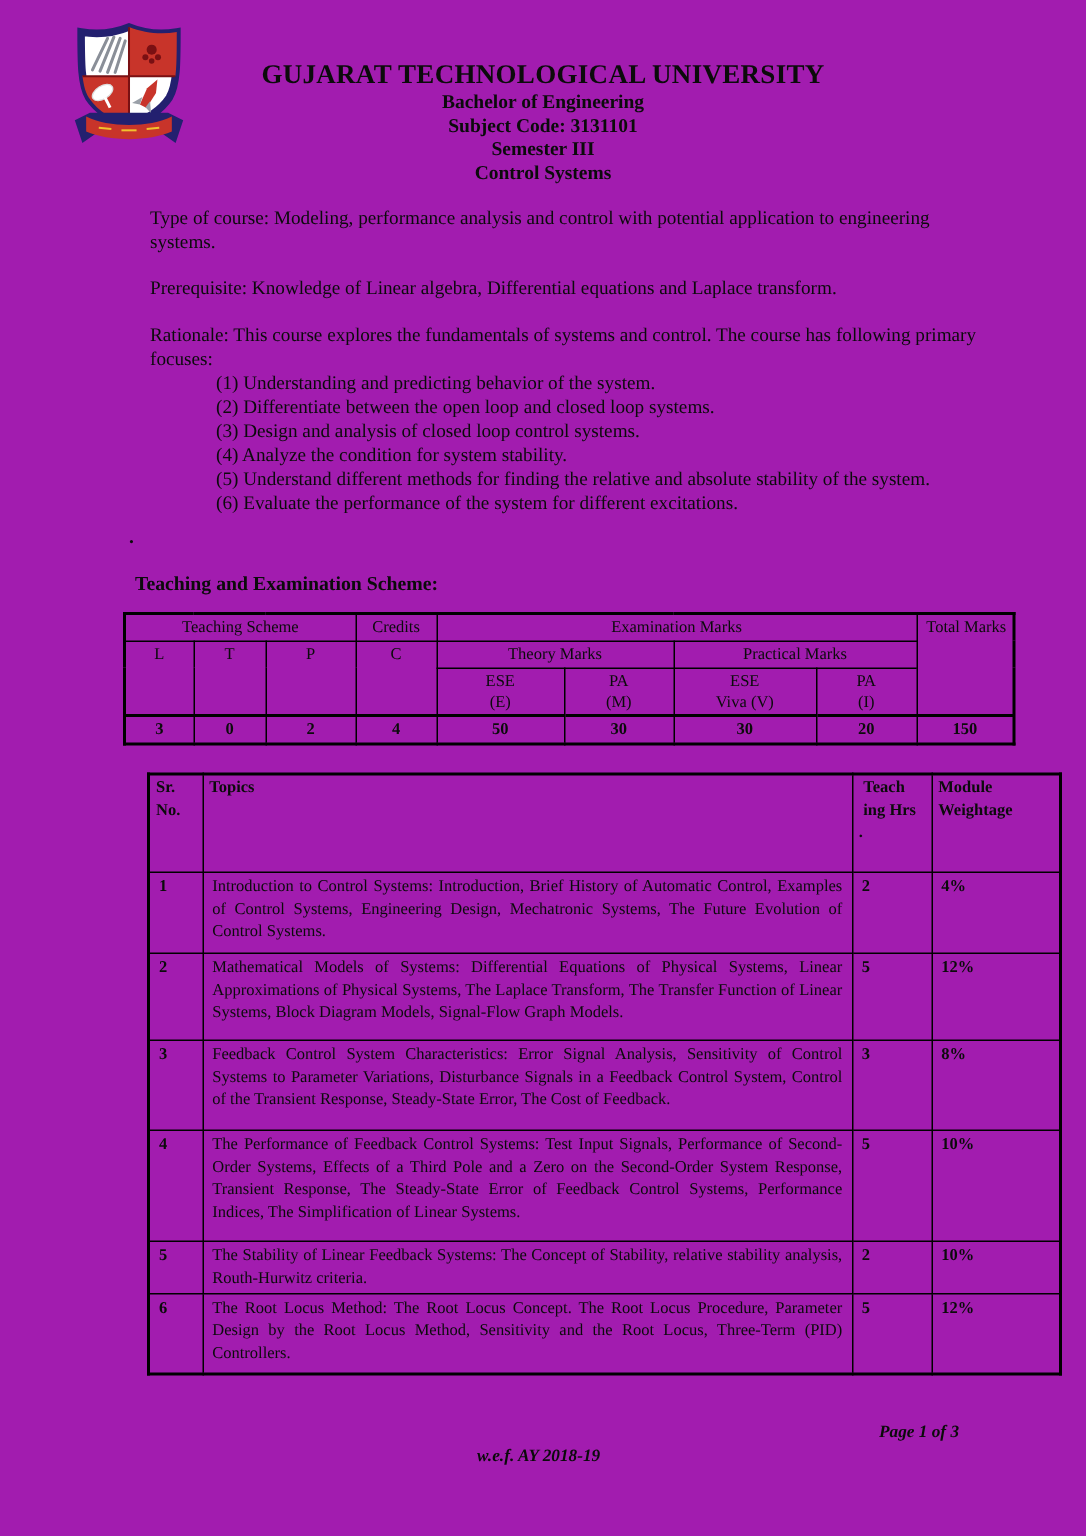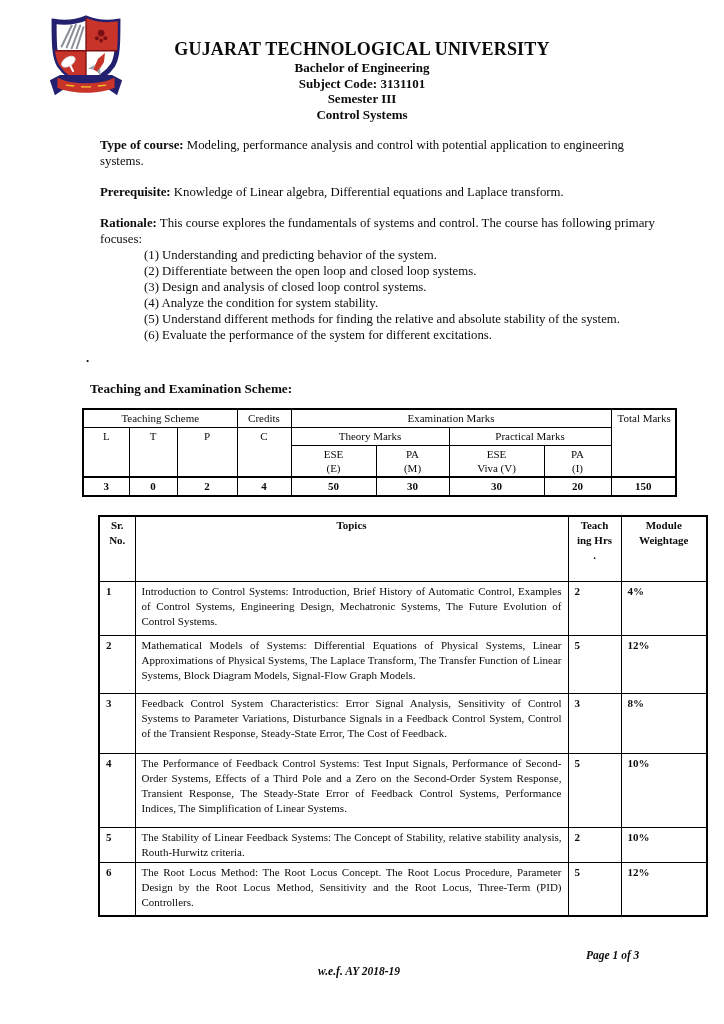--- a/index.html
+++ b/index.html
@@ -1,45 +1,45 @@
 <!DOCTYPE html>
 <html><head>
 <meta charset="utf-8">
 <style>
   html,body{margin:0;padding:0;background:#e8e8e8;}
   .page{
-    width:724px;height:1024px;position:relative;background:#ffffff;
+    width:724px;height:1024px;position:relative;background:#a21caf;
     font-family:"Liberation Serif", serif;color:#0b0b0b;overflow:hidden;
     margin:0 auto;
   }
   
   .logo{position:absolute;left:44px;top:12px;width:84px;height:96px;}
   .hdr{position:absolute;left:0;top:38px;width:724px;text-align:center;}
   .hdr-title{font-size:18px;font-weight:bold;letter-spacing:.2px;line-height:22px;}
   .hdr-sub{font-size:13px;font-weight:bold;line-height:15.5px;}
   
   .intro{position:absolute;left:100px;top:137px;width:556px;font-size:12.8px;line-height:16px;}
   .para{margin:0 0 15px 0;}
-  .lbl{font-weight:bold;}
+  .lbl{font-weight:normal;}
   .r-points{margin-top:0;}
   .r-item{margin-left:44px;padding-left:23px;text-indent:-23px;line-height:16px;}
   .stray-dot{position:absolute;left:86px;top:350px;font-size:13px;font-weight:bold;}
   
   .scheme-heading{position:absolute;left:90px;top:381px;font-size:13.2px;font-weight:bold;}
   
   table{border-collapse:collapse;table-layout:fixed;}
   td,th{border:1px solid #000;font-size:11px;padding:1px 4px;overflow:hidden;}
   .exam-table{position:absolute;left:82px;top:408px;width:593px;border:2px solid #000;}
   .exam-table td{text-align:center;font-weight:normal;vertical-align:middle;line-height:14px;}
   .exam-table .vtop{vertical-align:top;}
   .exam-table .total-cell{vertical-align:top;text-align:left;padding-left:6px;}
   .exam-table .data-row td{font-weight:bold;border-top:2px solid #000;}
   .topics-table{position:absolute;left:98px;top:515px;width:608px;border:2px solid #000;}
   .topics-table td{vertical-align:top;line-height:15px;}
-  .topics-table .th{font-weight:bold;text-align:center;}
+  .topics-table .th{font-weight:bold;text-align:left;}
   .topic-cell{text-align:justify;padding:2px 6px;}
   .sr-cell,.hrs-cell,.wt-cell{font-weight:bold;padding:2px 6px;text-align:left;}
   .hrs-head-inner{max-width:38px;margin:0 auto;}
   
   .footer-page{position:absolute;left:586px;top:949px;font-size:11.5px;font-weight:bold;font-style:italic;}
   .footer-wef{position:absolute;left:318px;top:965px;font-size:11.5px;font-weight:bold;font-style:italic;}
 </style>
 </head>
 <body>
 

